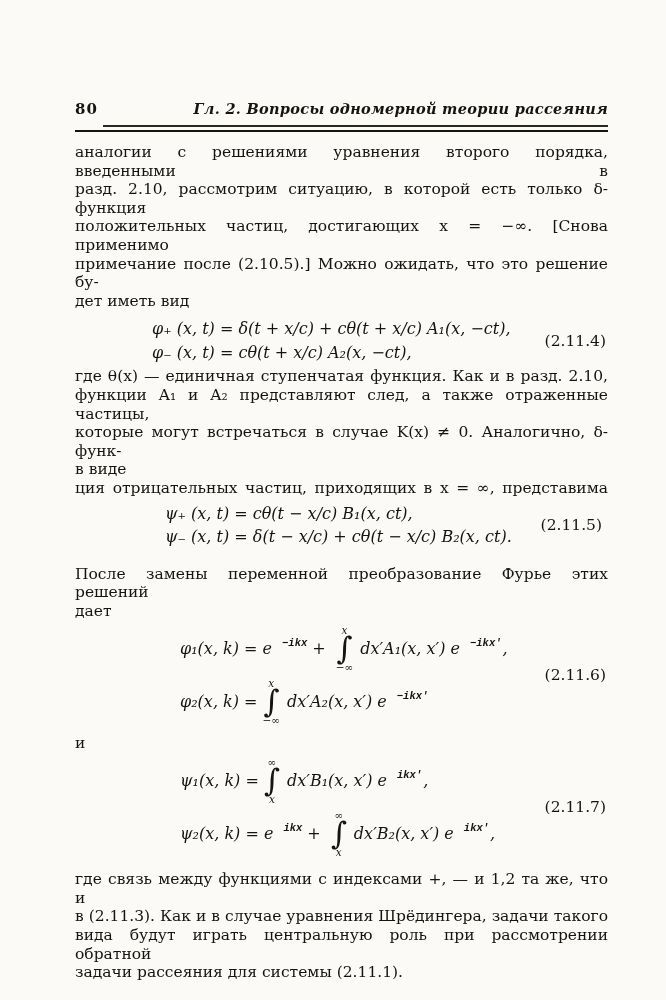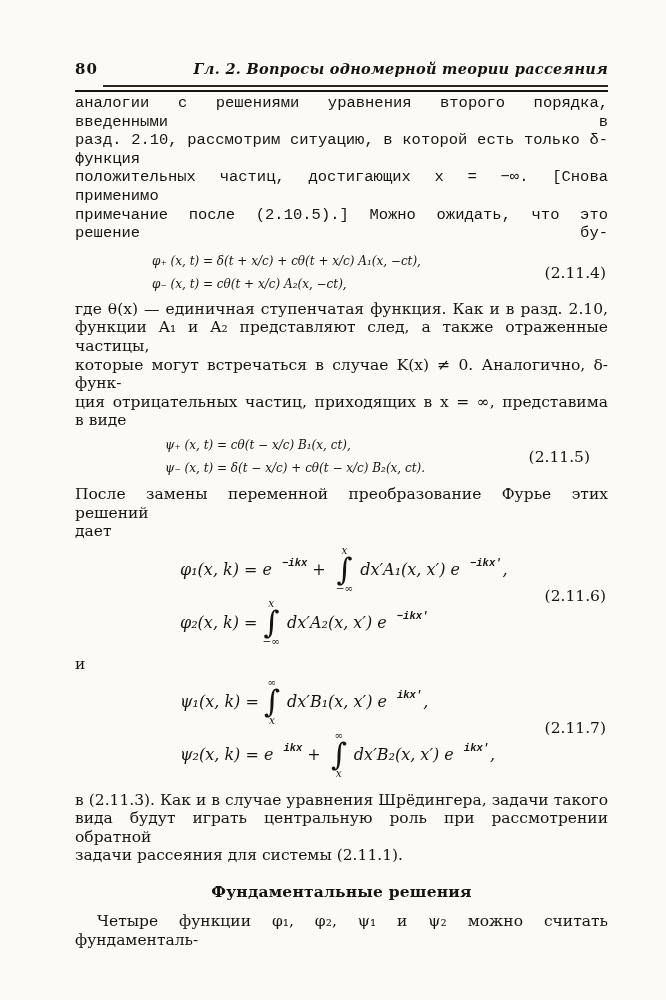--- a/index.html
+++ b/index.html
@@ -8,54 +8,54 @@
     width:666px;height:1000px;
     background:#fbfaf7;
     font-family:"DejaVu Serif", serif;
     color:#17140f;
     overflow:hidden;
     box-shadow:0 0 4px rgba(0,0,0,.25);
   }
   .content{position:absolute;left:75px;top:58px;width:533px;}
 
   
-  .header{position:relative;height:22px;}
+  .header{position:relative;height:22px;margin-top:40px;}
   .pageno{position:absolute;left:0;top:2px;font-size:15px;font-weight:bold;letter-spacing:1px;}
   .runhead{
     position:absolute;left:30px;right:0;top:2px;
     text-align:right;font-size:14.5px;font-weight:bold;font-style:italic;
     letter-spacing:.3px;
   }
   .rule-thin{height:1.5px;background:#2b2620;margin:5px 0 0 28px;}
   .rule-thick{height:2.5px;background:#17130d;margin-top:3px;}
 
   
   .para{font-size:15.5px;line-height:18.6px;}
   .para .tl{text-align:justify;text-align-last:justify;}
   .para .tl.last{text-align-last:left;}
   .para .tl.ind{text-indent:22px;}
-  .p1{margin-top:2px;font-family:Liberation Mono, monospace;}
+  .p1{margin-top:11px;}
   .p2{}
-  .p3{margin-top:4px;}
+  .p3{margin-top:16px;}
   .p4{margin-top:10px;}
   .p5{margin-top:10px;}
 
   .connector{font-size:15.5px;line-height:18px;margin:6px 0 0 0;}
 
   
   .eq{position:relative;}
   .eq .eq-num{
     position:absolute;right:2px;top:50%;transform:translateY(-50%);
     font-size:15.5px;font-style:normal;
   }
-  .eq .lines{font-style:italic;font-size:12px;line-height:23.5px;}
+  .eq .lines{font-style:italic;font-size:16px;line-height:23.5px;}
   .eq .lines .tl{text-align:left;text-align-last:left;}
   .eq4{margin:7px 0 3px 0;}
   .eq4 .lines{margin-left:77px;}
-  .eq5{margin:4px 16px 4px 0;}
+  .eq5{margin:4px 4px 4px 0;}
   .eq5 .lines{margin-left:90px;}
   .int-eq{margin:2px 0;}
   .int-eq .rows{margin-left:105px;}
   .int-row{display:flex;align-items:center;height:53px;font-style:italic;font-size:16px;}
   .plus{margin:0 5px;}
   .integral{
     display:flex;flex-direction:column;align-items:center;
     line-height:1;margin:0 7px 0 5px;
   }
   .integral .lim{font-size:10.5px;font-style:italic;}
@@ -80,36 +80,37 @@
       <span class="runhead">Гл. 2. Вопросы одномерной теории рассеяния</span>
     </div>
     <div class="rule-thin"></div>
     <div class="rule-thick"></div>
 
     <div class="para p1">
         <div class="tl">аналогии с решениями уравнения второго порядка, введенными в</div>
         <div class="tl">разд. 2.10, рассмотрим ситуацию, в которой есть только δ-функция</div>
         <div class="tl">положительных частиц, достигающих x = −∞. [Снова применимо</div>
         <div class="tl">примечание после (2.10.5).] Можно ожидать, что это решение бу-</div>
+        <div class="tl last">дет иметь вид</div>
       </div>
 
     <div class="eq eq4">
       <div class="lines">
           <div class="tl">φ₊ (x, t) = δ(t + x/c) + cθ(t + x/c) A₁(x, −ct),</div>
           <div class="tl last">φ₋ (x, t) = cθ(t + x/c) A₂(x, −ct),</div>
         </div>
       <span class="eq-num">(2.11.4)</span>
     </div>
 
     <div class="para p2">
         <div class="tl">где θ(x) — единичная ступенчатая функция. Как и в разд. 2.10,</div>
         <div class="tl">функции A₁ и A₂ представляют след, а также отраженные частицы,</div>
         <div class="tl">которые могут встречаться в случае K(x) ≠ 0. Аналогично, δ-функ-</div>
+        <div class="tl last">в виде</div>
         <div class="tl">ция отрицательных частиц, приходящих в x = ∞, представима</div>
-        <div class="tl last">в виде</div>
       </div>
 
     <div class="eq eq5">
       <div class="lines">
           <div class="tl">ψ₊ (x, t) = cθ(t − x/c) B₁(x, ct),</div>
           <div class="tl last">ψ₋ (x, t) = δ(t − x/c) + cθ(t − x/c) B₂(x, ct).</div>
         </div>
       <span class="eq-num">(2.11.5)</span>
     </div>
 
@@ -173,20 +174,21 @@
             </span>
             <span>dx′B₂(x, x′) e</span>
             <sup class="expo">ikx′</sup>
             <span class="tail">,</span>
           </div>
         </div>
       <span class="eq-num">(2.11.7)</span>
     </div>
 
     <div class="para p4">
+        <div class="tl">где связь между функциями с индексами +, — и 1,2 та же, что и</div>
         <div class="tl">в (2.11.3). Как и в случае уравнения Шрёдингера, задачи такого</div>
         <div class="tl">вида будут играть центральную роль при рассмотрении обратной</div>
         <div class="tl last">задачи рассеяния для системы (2.11.1).</div>
       </div>
 
     <div class="heading">Фундаментальные решения</div>
 
     <div class="para p5">
         <div class="tl ind">Четыре функции φ₁, φ₂, ψ₁ и ψ₂ можно считать фундаменталь-</div>
       </div>

